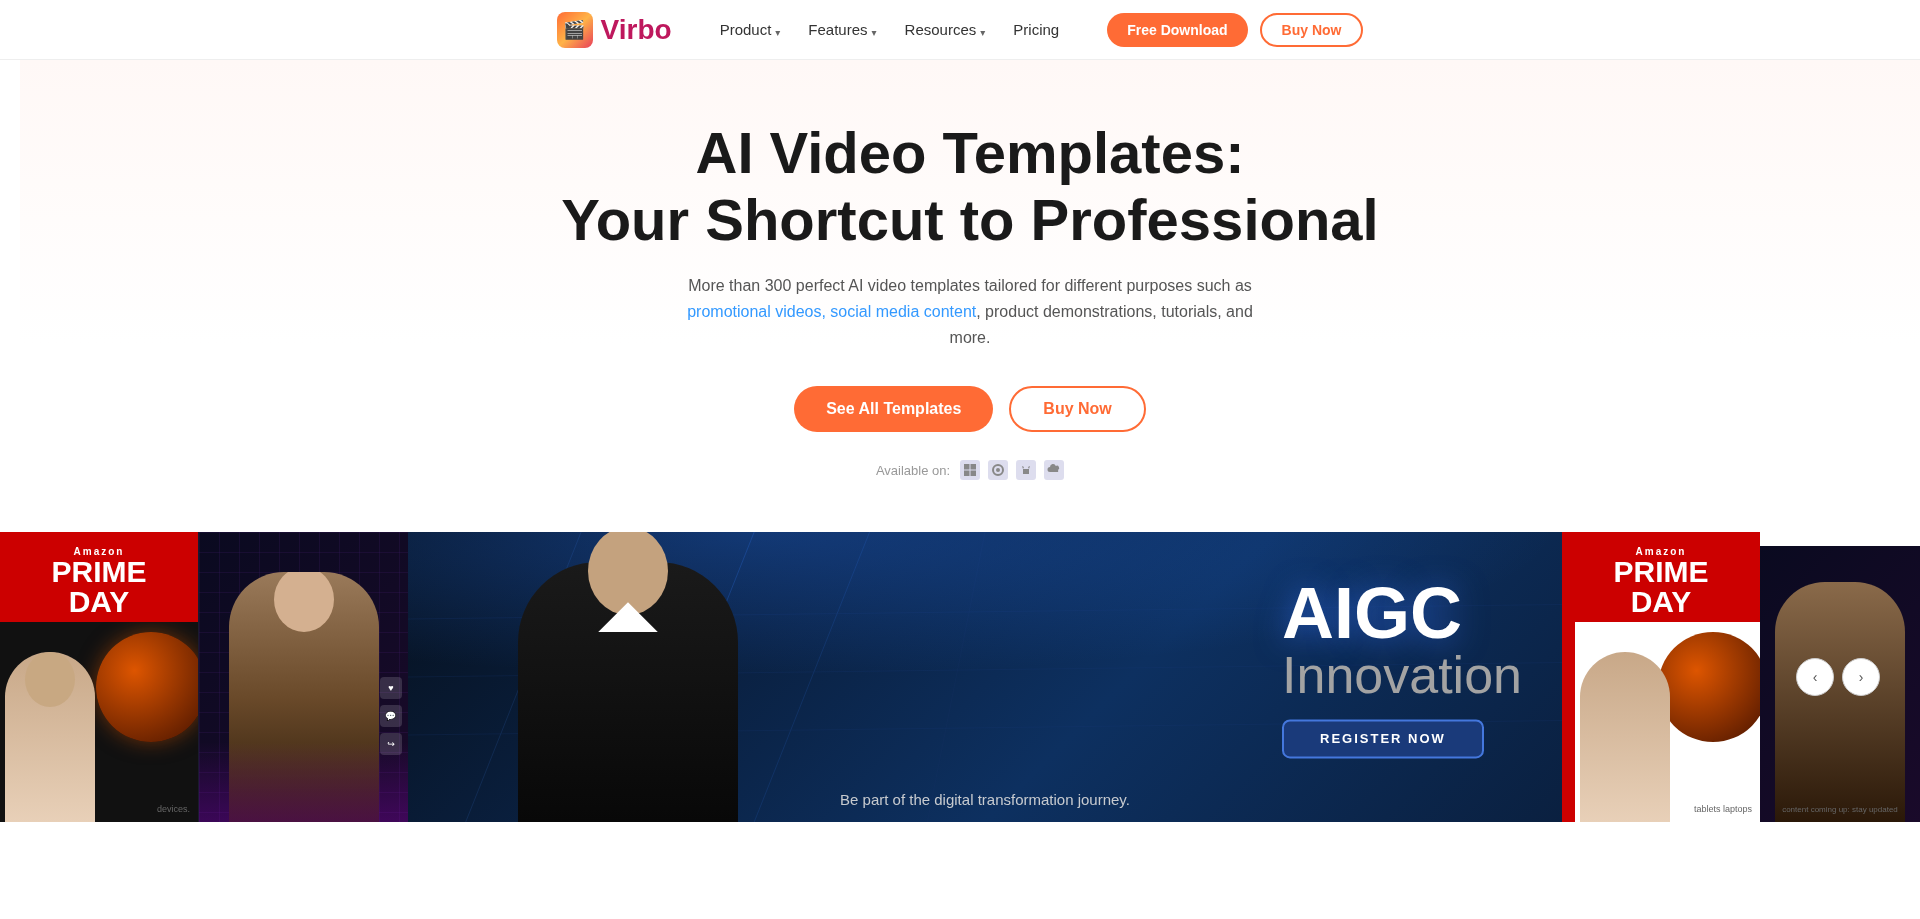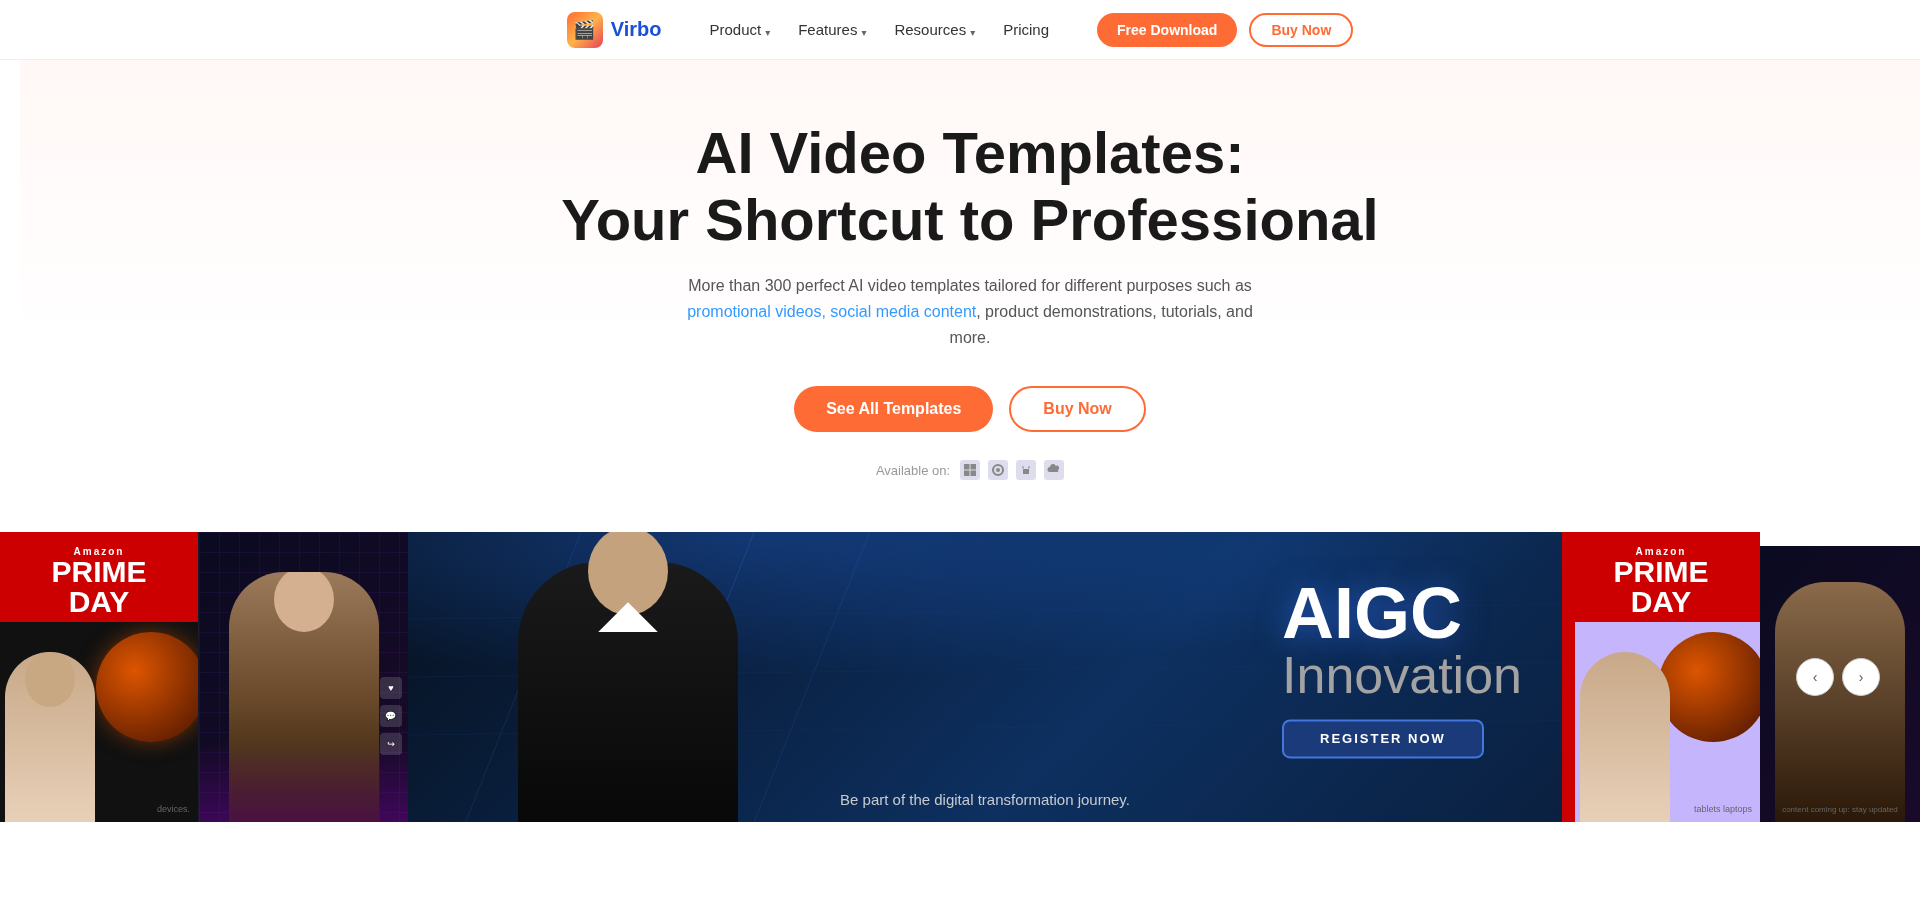--- a/index.html
+++ b/index.html
@@ -11,21 +11,21 @@
       gap: 32px; padding: 0 40px; height: 60px;
       border-bottom: 1px solid #eee; position: relative; background: #fff;
     }
     .nav-logo { display: flex; align-items: center; gap: 8px; margin-right: 16px; }
     .nav-logo-icon {
       width: 36px; height: 36px; border-radius: 8px;
       background: linear-gradient(135deg, #ff6b35, #ffb347, #e83e5a);
       display: flex; align-items: center; justify-content: center;
       font-size: 18px;
     }
-    .nav-logo-text { font-size: 20px; font-weight: 700; color: #1d4ed8; }
+    .nav-logo-text { font-size: 28px; font-weight: 700; color: #be185d; }
     .nav-items { display: flex; align-items: center; gap: 28px; }
     .nav-item {
       display: flex; align-items: flex-end; gap: 4px;
       font-size: 15px; color: #333; cursor: pointer; white-space: nowrap;
     }
     .chevron { font-size: 10px; color: #666; }
     .nav-pricing { font-size: 15px; color: #333; cursor: pointer; }
     .nav-ctas { display: flex; align-items: flex-end; gap: 12px; margin-left: 16px; }
     .btn-free-download {
       background: #ff6b35; color: #fff; border: none;
@@ -324,21 +324,21 @@
       <div class="slide3-bottom">Be part of the digital transformation journey.</div>
     </div>
 
     <div class="slide4">
       <div style="padding:14px 10px 8px;color:#fff;text-align:center;">
         <div style="font-size:10px;font-weight:700;letter-spacing:2px;">Amazon</div>
         <div style="font-size:30px;font-weight:900;line-height:1;">PRIME</div>
         <div style="font-size:30px;font-weight:900;line-height:1;">DAY</div>
         <div style="font-size:9px;margin-top:4px;">Member Day 50% off</div>
       </div>
-      <div style="position:absolute;bottom:0;left:13px;right:0;height:200px;background:#c4b5fd;overflow:hidden;">
+      <div style="position:absolute;bottom:0;left:13px;right:0;height:200px;background:#ffffff;overflow:hidden;">
         <div style="position:absolute;top:10px;right:-8px;width:110px;height:110px;border-radius:50%;background:radial-gradient(circle at 35% 35%,#dd5500,#441100);"></div>
         <div style="position:absolute;bottom:0;left:5px;width:90px;height:170px;background:linear-gradient(to top,#e8d0b8,#c8a888);border-radius:45px 45px 0 0;"></div>
         <div style="position:absolute;bottom:8px;right:8px;color:#666;font-size:9px;">tablets laptops</div>
       </div>
     </div>
 
     <div class="slide5">
       <div style="position:absolute;top:10px;left:50%;transform:translateX(-50%);color:rgba(255,255,255,0.7);font-size:9px;border:1px solid rgba(255,255,255,0.4);padding:2px 6px;white-space:nowrap;">@WONDERSHARE</div>
       <div style="position:absolute;inset:0;background:linear-gradient(135deg,#0a0a20,#1a0a2a);"></div>
       <div style="position:absolute;bottom:0;left:50%;transform:translateX(-50%);width:130px;height:240px;background:linear-gradient(to top,#2a1808,#8a6a4a);border-radius:50px 50px 0 0;"></div>

